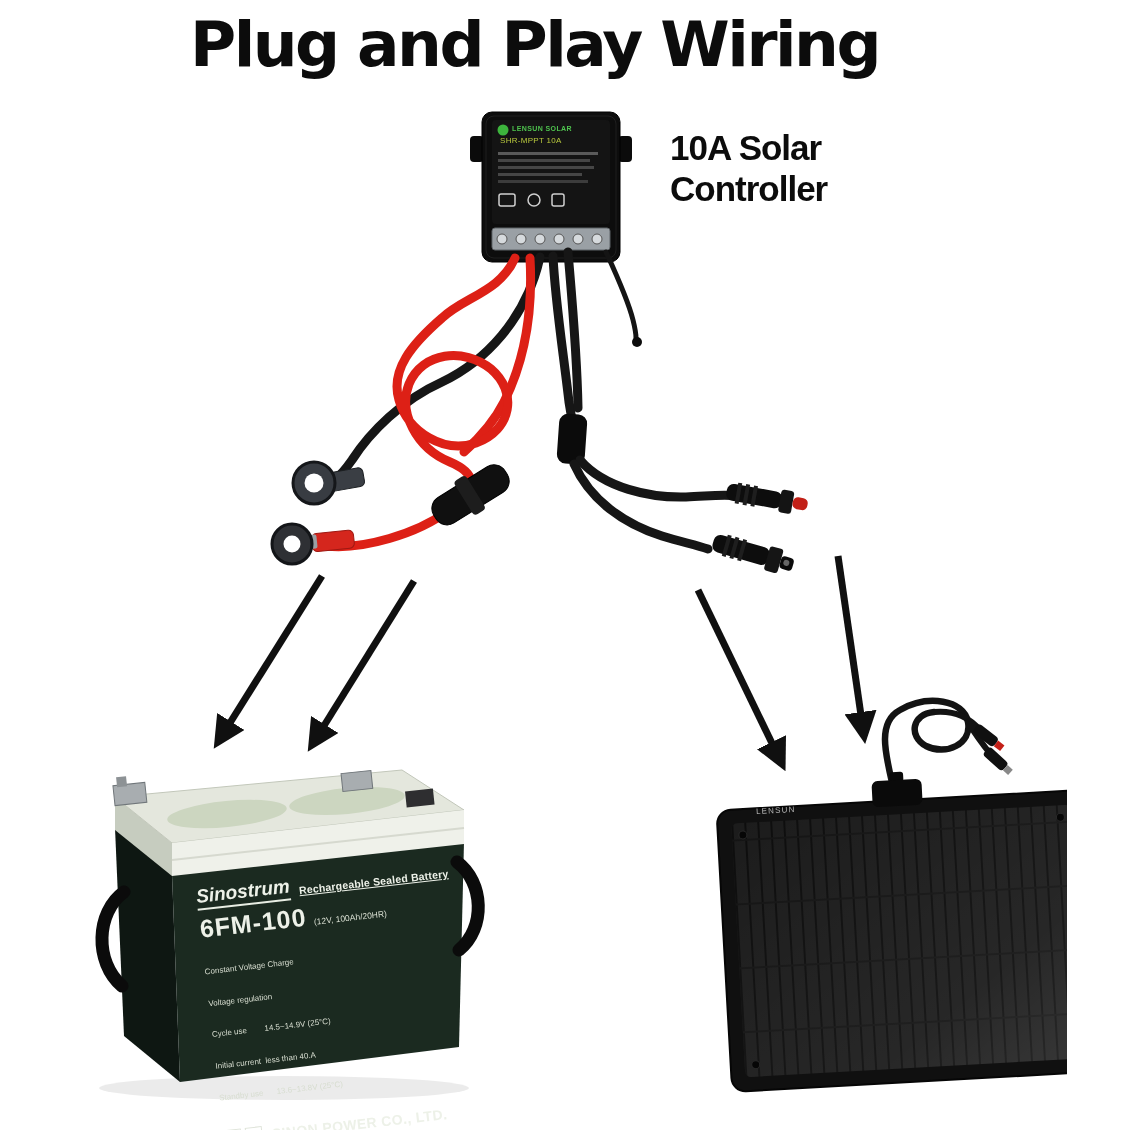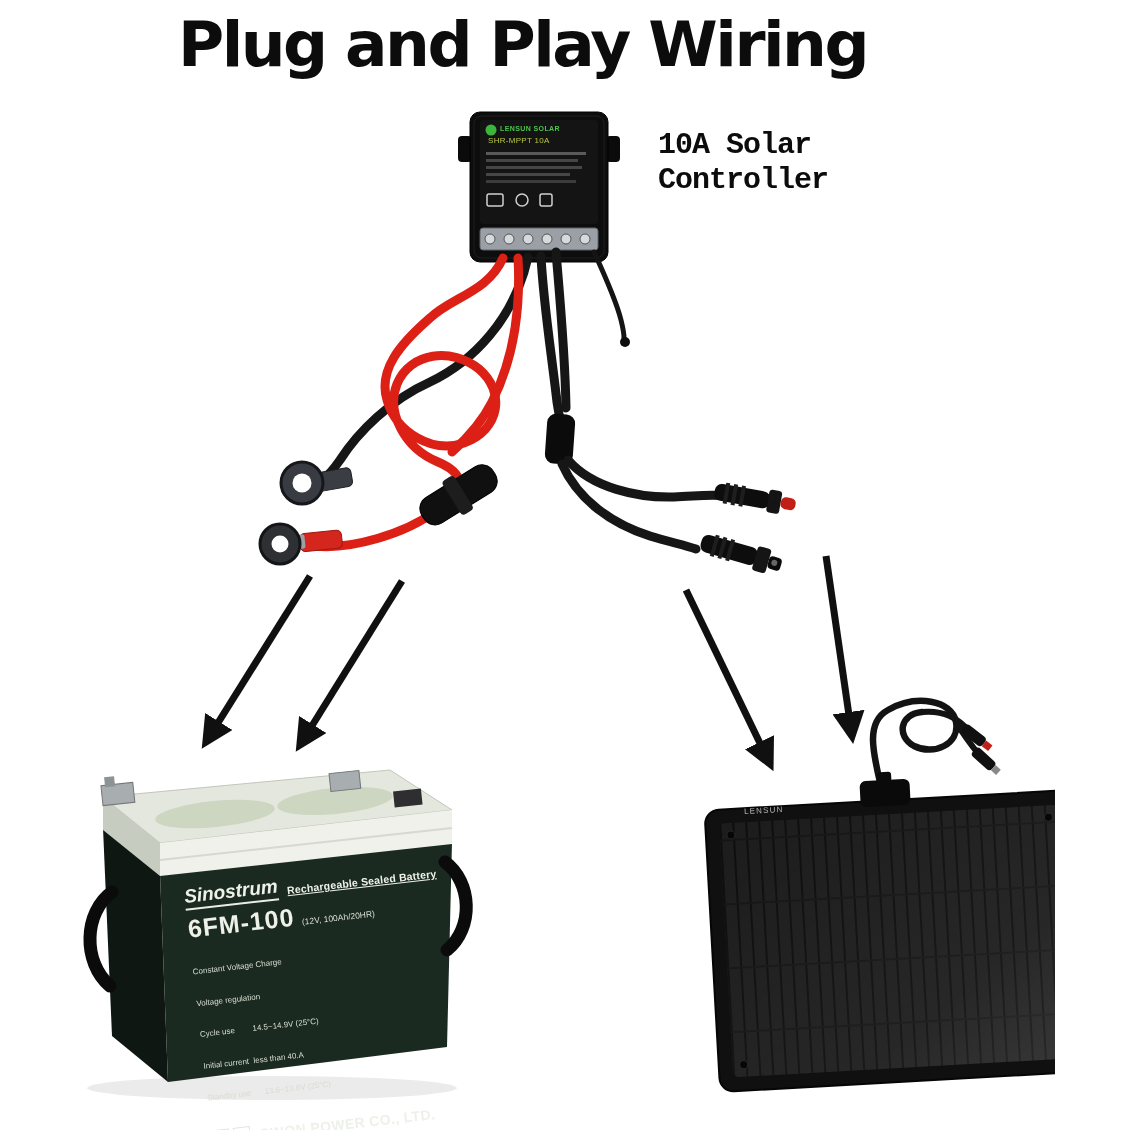--- a/index.html
+++ b/index.html
@@ -1,25 +1,25 @@
 <!DOCTYPE html>
 <html><head>
 <meta charset="utf-8">
 <style>
   html,body{margin:0;padding:0;background:#ffffff;}
   .stage{position:relative;width:1055px;height:1130px;background:#ffffff;overflow:hidden;
-         font-family:"Liberation Sans",sans-serif;}
+         font-family:"Liberation Sans",sans-serif;margin-left:12px;}
   .art{position:absolute;left:0;top:0;width:1141px;height:1130px;}
 
   .title{position:absolute;top:8px;left:0;width:1045px;text-align:center;
          font-family:"DejaVu Sans",sans-serif;font-weight:bold;font-size:63px;
          letter-spacing:-2.5px;color:#0c0c0c;}
 
-  .ctrl-label{position:absolute;left:658px;top:128px;font-family:Liberation Mono, monospace;
-         font-weight:bold;font-size:30px;line-height:1.16;letter-spacing:-1px;color:#0c0c0c;}
+  .ctrl-label{position:absolute;left:658px;top:128px;font-family:Liberation Sans, sans-serif;
+         font-weight:bold;font-size:35px;line-height:1.16;letter-spacing:-1px;color:#0c0c0c;}
   .ctrl-label span{display:block;}
 
   .ctrl-brand{position:absolute;left:500px;top:125px;font-size:7px;font-weight:bold;
          color:#4ec24e;letter-spacing:.4px;}
   .ctrl-model{position:absolute;left:488px;top:136px;font-size:8px;color:#b9c93e;letter-spacing:.3px;text-align:right;}
 
   .batt-text{position:absolute;left:183px;top:886px;width:260px;color:#edf1e8;
          transform:rotate(-6.5deg);transform-origin:left top;}
   .batt-row1{display:flex;align-items:flex-end;gap:9px;}
   .batt-brand{font-style:italic;font-weight:bold;font-size:19px;border-bottom:2px solid #e9eee4;

